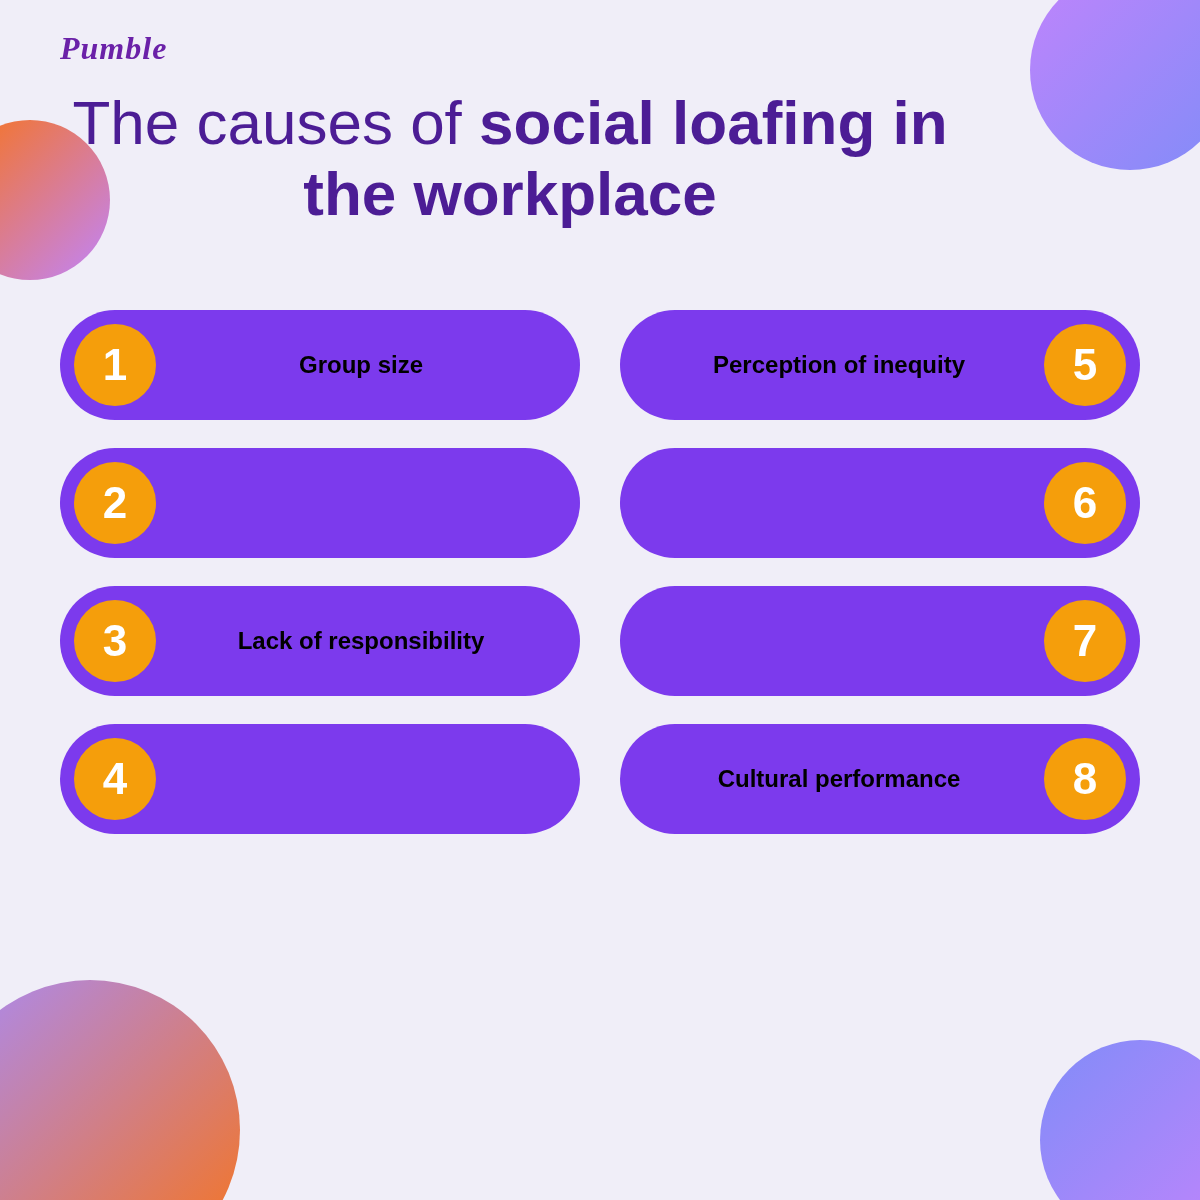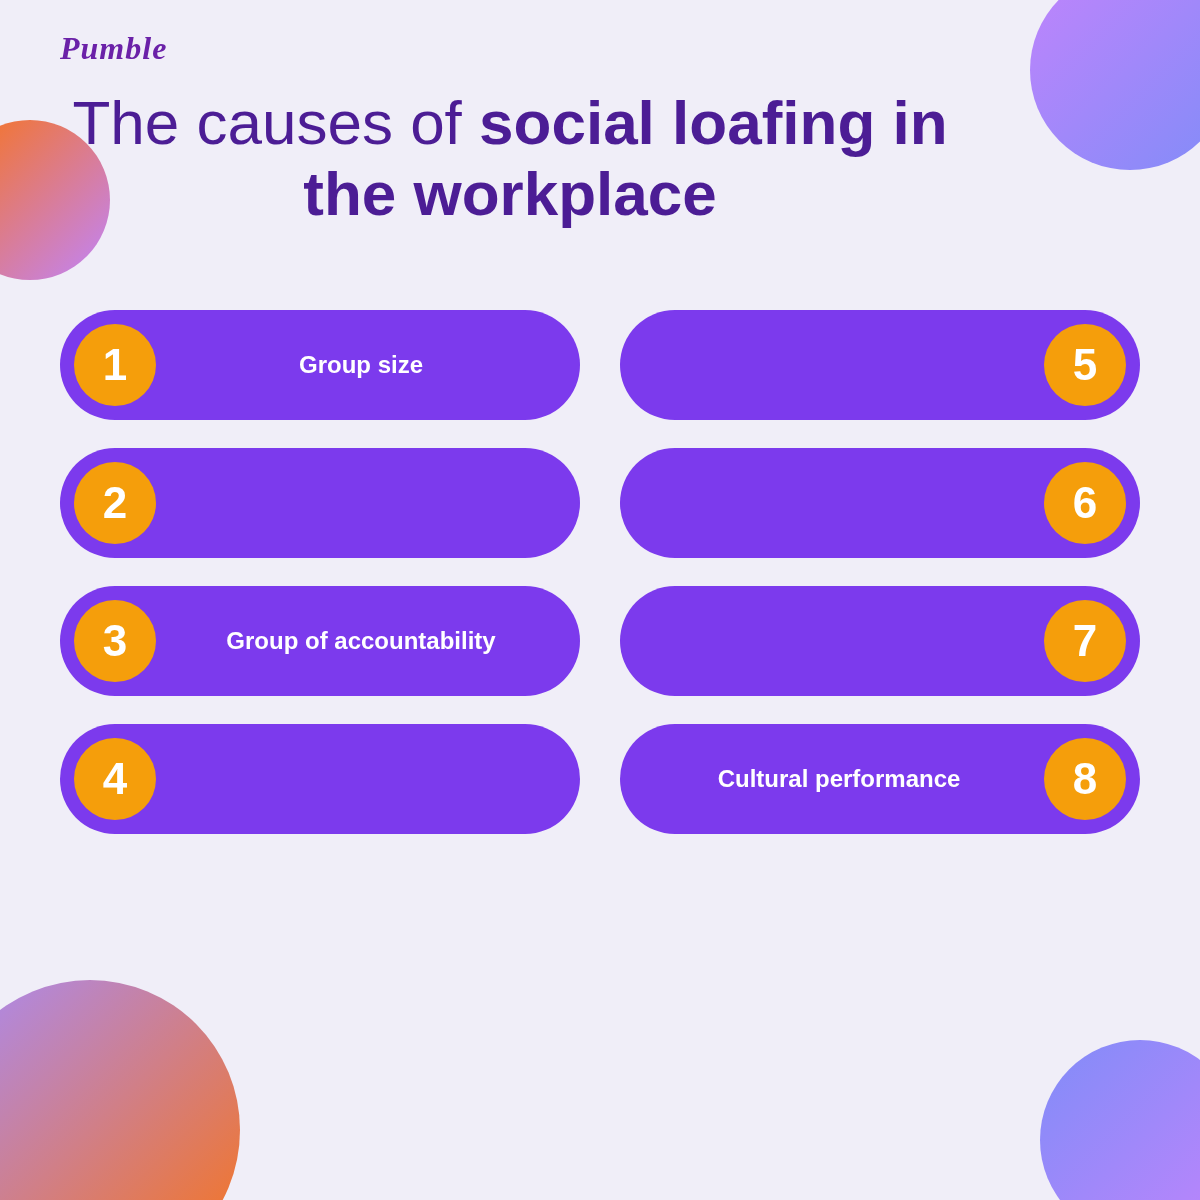--- a/index.html
+++ b/index.html
@@ -125,21 +125,21 @@
       color: white;
       flex-shrink: 0;
       z-index: 2;
     }
 
     .card-text {
       flex: 1;
       text-align: center;
       font-size: 24px;
       font-weight: 700;
-      color: #ffffff;
+      color: #000000;
       line-height: 1.3;
       padding: 0 28px;
     }
   </style>
 </head>
 <body>
 
 <div class="bg-decoration bg-top-right"></div>
 <div class="bg-decoration bg-top-left"></div>
 <div class="bg-decoration bg-bottom-left"></div>
@@ -152,30 +152,31 @@
     <span>The causes of </span><strong>social loafing in the workplace</strong>
   </h1>
 
   <div class="grid" id="cards-grid">
   <div class="card left">
       <div class="badge">1</div>
       <div class="card-text">Group size</div>
     </div>
       <div class="card right">
       <div class="badge">5</div>
+      <div class="card-text">Perception of inequity</div>
     </div>
       <div class="card left">
       <div class="badge">2</div>
     </div>
       <div class="card right">
       <div class="badge">6</div>
     </div>
       <div class="card left">
       <div class="badge">3</div>
-      <div class="card-text">Group of accountability</div>
+      <div class="card-text">Lack of responsibility</div>
     </div>
       <div class="card right">
       <div class="badge">7</div>
     </div>
       <div class="card left">
       <div class="badge">4</div>
     </div>
       <div class="card right">
       <div class="badge">8</div>
       <div class="card-text">Cultural performance</div>

